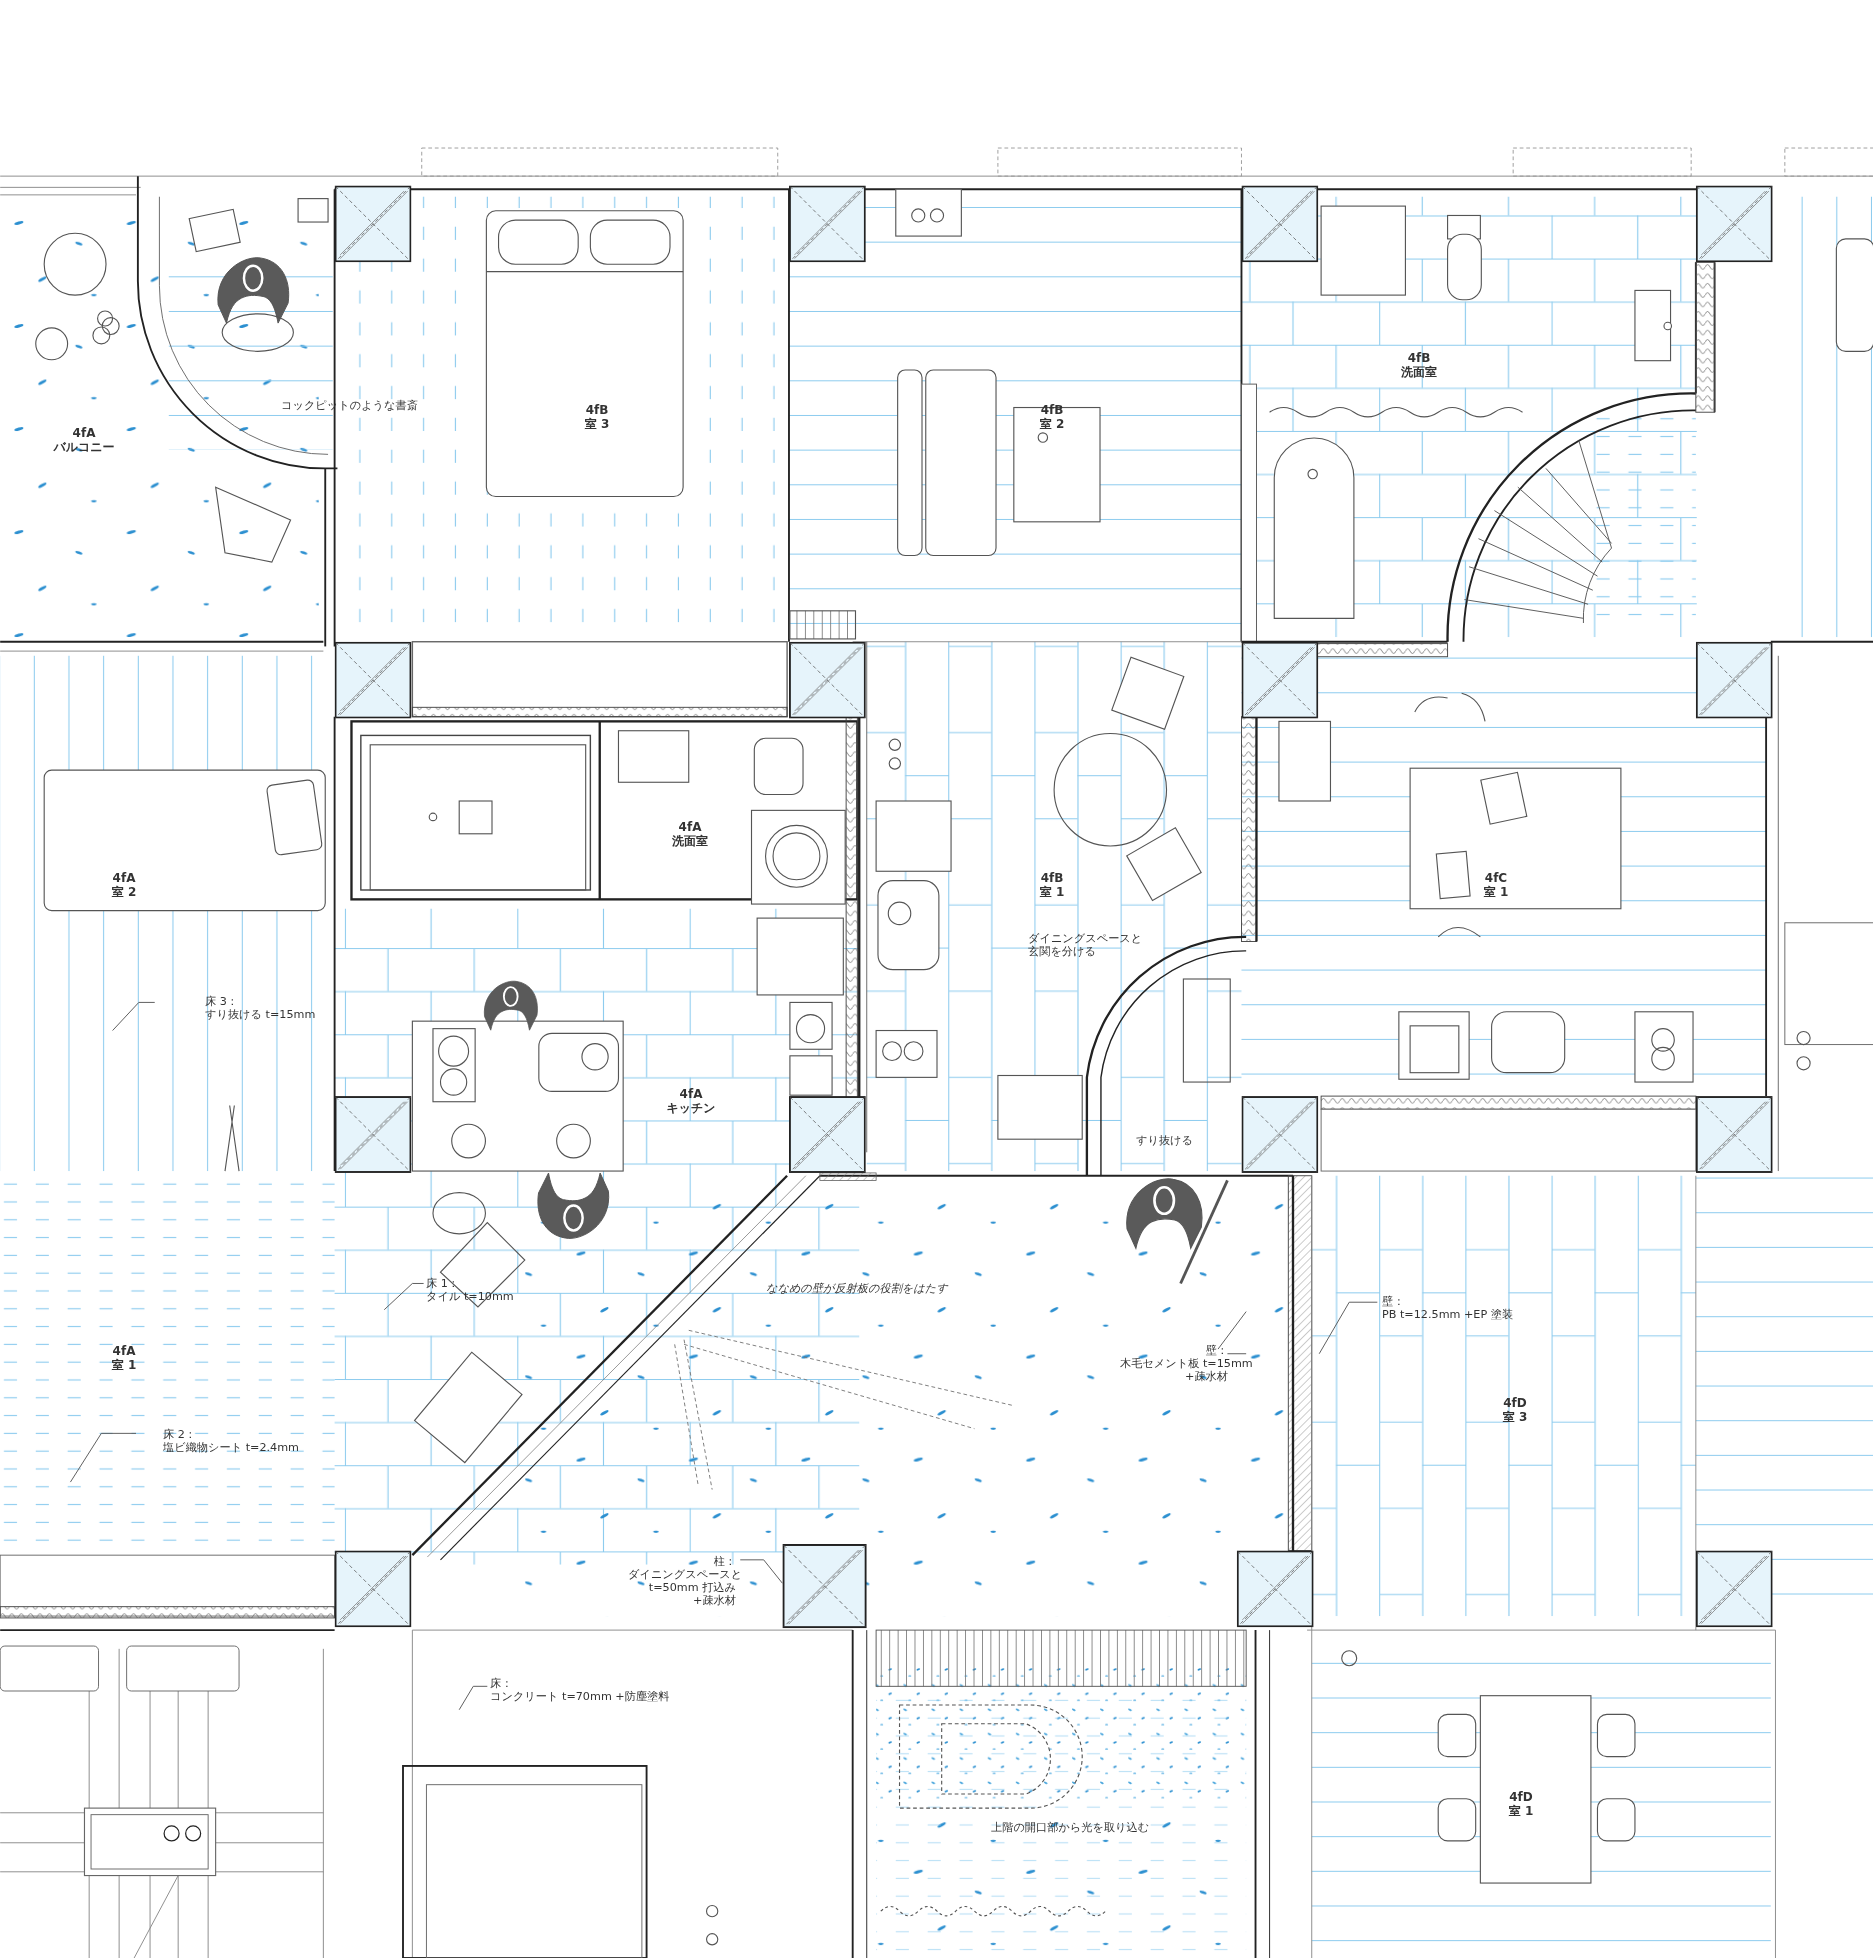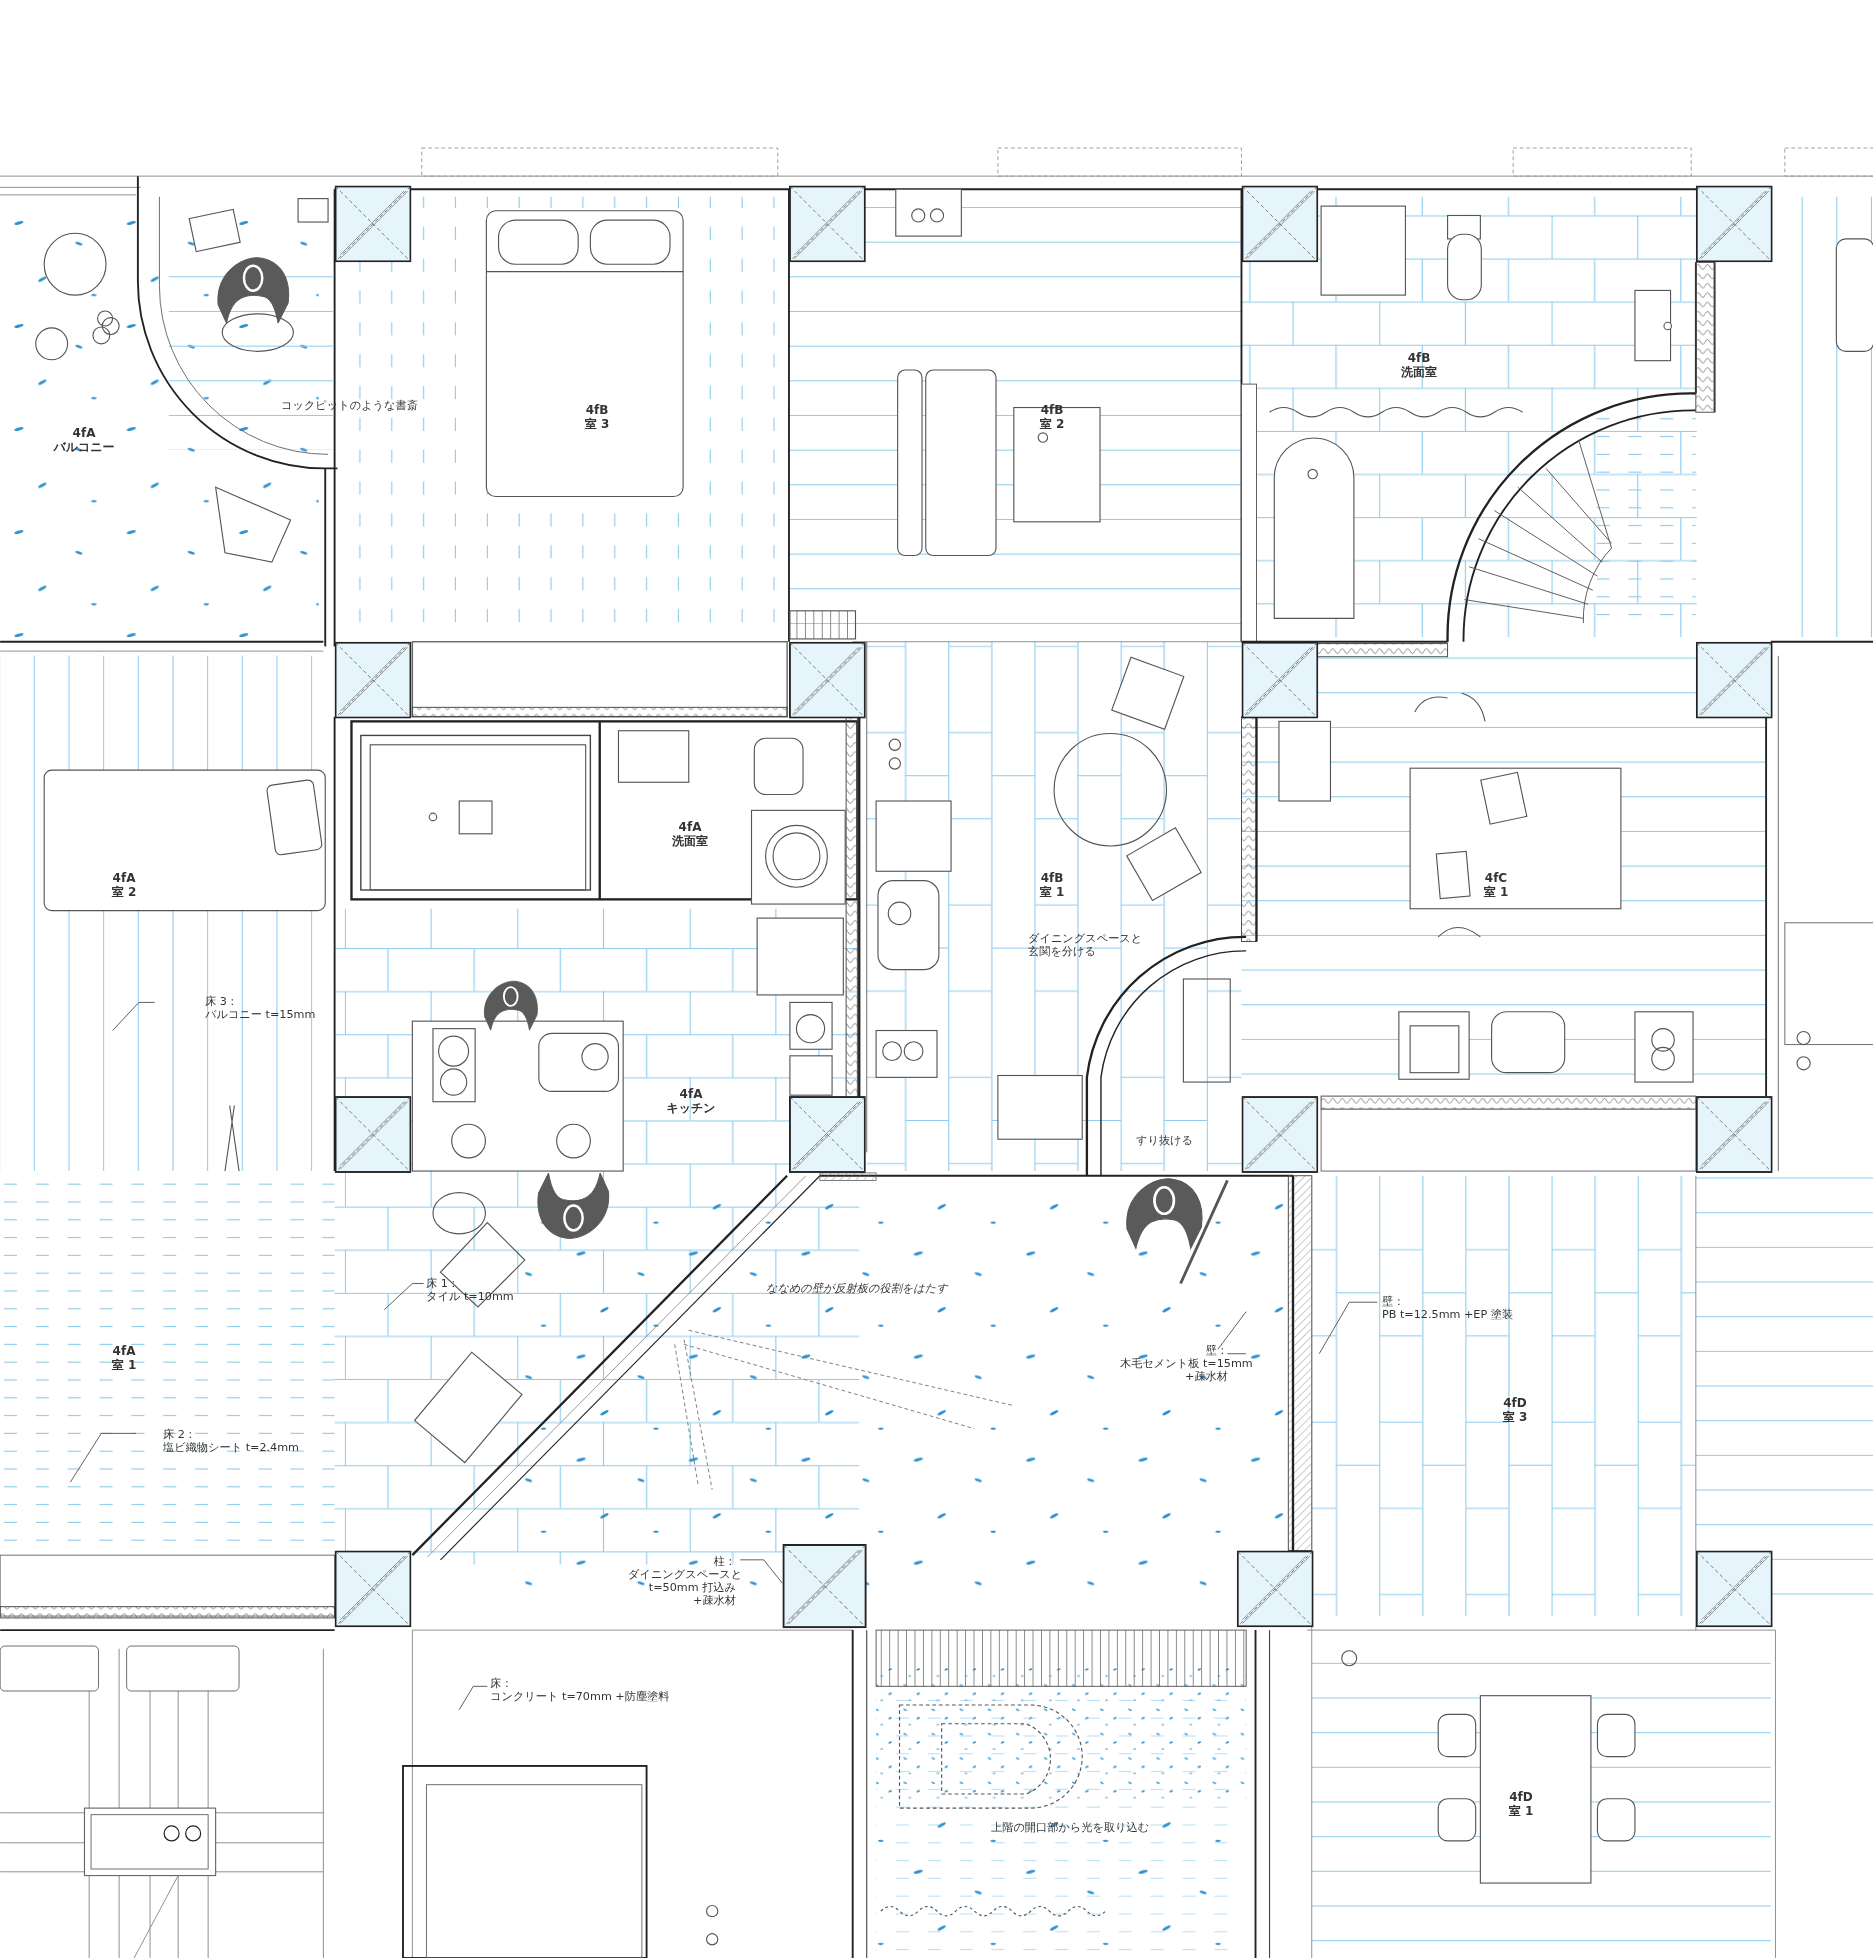--- a/index.html
+++ b/index.html
@@ -452,21 +452,21 @@
     <polyline points="1408,1445 1440,1390 1470,1390"></polyline>
     <polyline points="1330,1445 1310,1445"></polyline>
     <polyline points="1330,1400 1300,1440"></polyline>
     <polyline points="790,1665 815,1665 835,1690"></polyline>
     <polyline points="490,1825 505,1800 520,1800"></polyline>
   </g>
 </svg>
 <div>
   <div class="note" style="left:157px;top:995px;margin-left:48px;">
     <div>床 3：</div>
-    <div>バルコニー t=15mm</div>
+    <div>すり抜ける t=15mm</div>
   </div>
   <div class="note" style="left:426px;top:1277px;">
     <div>床 1：</div>
     <div>タイル t=10mm</div>
   </div>
   <div class="note" style="left:139px;top:1428px;margin-left:24px;">
     <div>床 2：</div>
     <div>塩ビ織物シート t=2.4mm</div>
   </div>
   <div class="note" style="left:1382px;top:1295px;">

